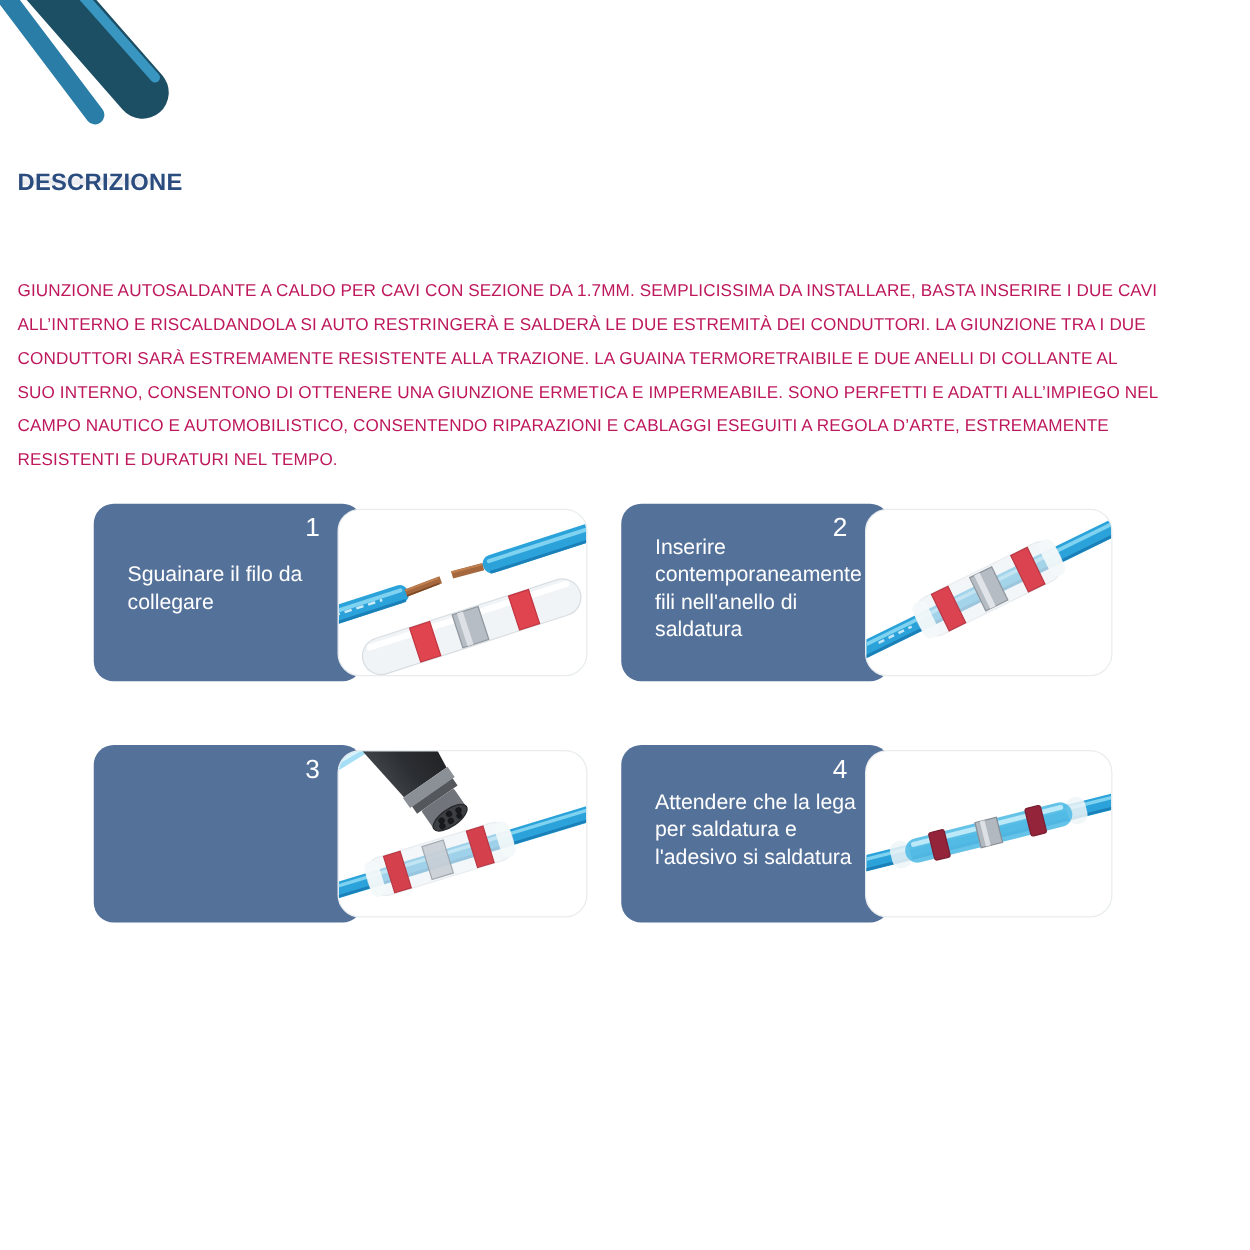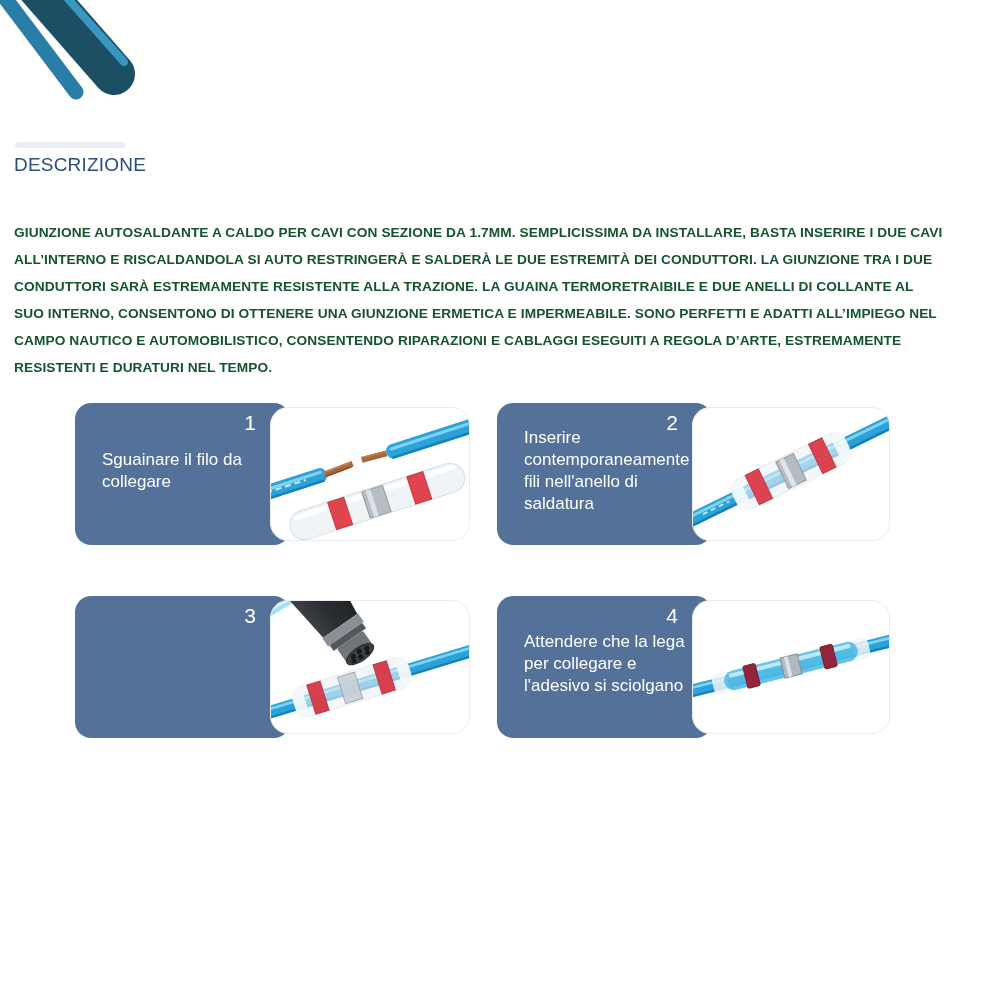--- a/index.html
+++ b/index.html
@@ -7,26 +7,26 @@
     width:1000px;height:1000px;background:#ffffff;position:relative;overflow:hidden;
     font-family:"Liberation Sans",sans-serif;
     -webkit-font-smoothing:antialiased;
   }
   .frag{position:absolute;left:0;top:0;width:150px;height:105px;}
   .remnant{
     position:absolute;left:15px;top:142px;width:110px;height:6px;
     background:#e3e6ea;border-radius:3px;opacity:.7;
   }
   .page-title{
-    position:absolute;left:14px;top:154px;
-    font-size:19px;font-weight:normal;color:#2b4c7e;letter-spacing:.2px;
+    position:absolute;left:14px;top:136px;
+    font-size:19px;font-weight:bold;color:#2b4c7e;letter-spacing:.2px;
   }
   .desc{
     position:absolute;left:14px;top:219px;width:965px;
-    font-size:13.7px;font-weight:bold;color:#14532d;
+    font-size:13.7px;font-weight:normal;color:#be185d;
     line-height:27px;letter-spacing:.1px;white-space:pre-line;
   }
   .cards{position:absolute;left:75px;top:403px;width:815px;height:336px;}
   .card{position:absolute;width:395px;height:142px;}
   .card.c2{left:422px;top:0;width:393px;}
   .card.c3{left:0;top:193px;}
   .card.c4{left:422px;top:193px;width:393px;}
   .card.c1{left:0;top:0;}
   .panel{
     position:absolute;left:0;top:0;bottom:0;width:215px;
@@ -172,21 +172,21 @@
           <circle cx="7" cy="64" r="2.4" fill="#17191c"></circle>
         </g>
       </svg>
     </div>
   </div>
 
   <div class="card c4">
     <div class="panel"></div>
     <div class="num">4</div>
     <div class="label">
-      <span>Attendere che la lega per collegare e l'adesivo si sciolgano</span>
+      <span>Attendere che la lega per saldatura e l'adesivo si saldatura</span>
     </div>
     <div class="photo">
       <svg viewBox="0 0 200 134" preserveAspectRatio="none">
         <g transform="translate(100,66) rotate(-14)">
           <rect x="-122" y="-6.5" width="244" height="13" rx="6.5" fill="#2ba3da"></rect>
           <rect x="-118" y="-4.6" width="236" height="2.8" rx="1.4" fill="#7fd2f0"></rect>
           <rect x="-118" y="4" width="236" height="2.2" fill="#1b7fb8"></rect>
 
           <rect x="-82" y="-11" width="16" height="22" rx="7" fill="#eef4f7" opacity=".85"></rect>
           <rect x="66" y="-11" width="16" height="22" rx="7" fill="#eef4f7" opacity=".85"></rect>

